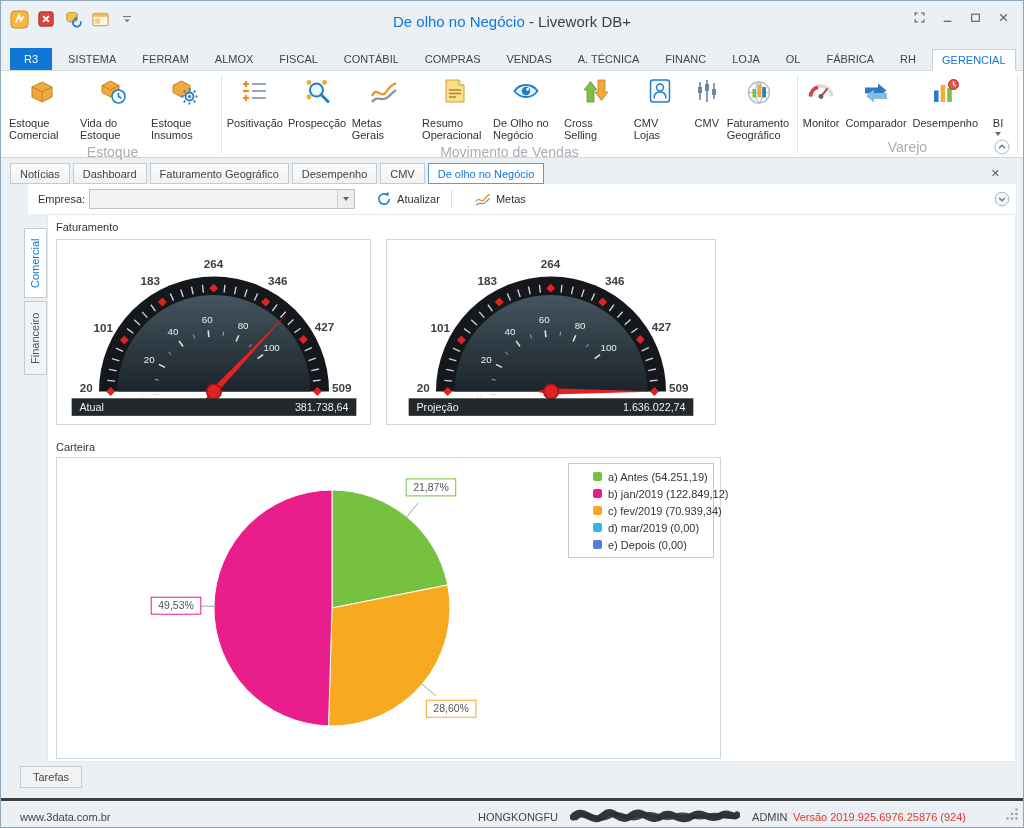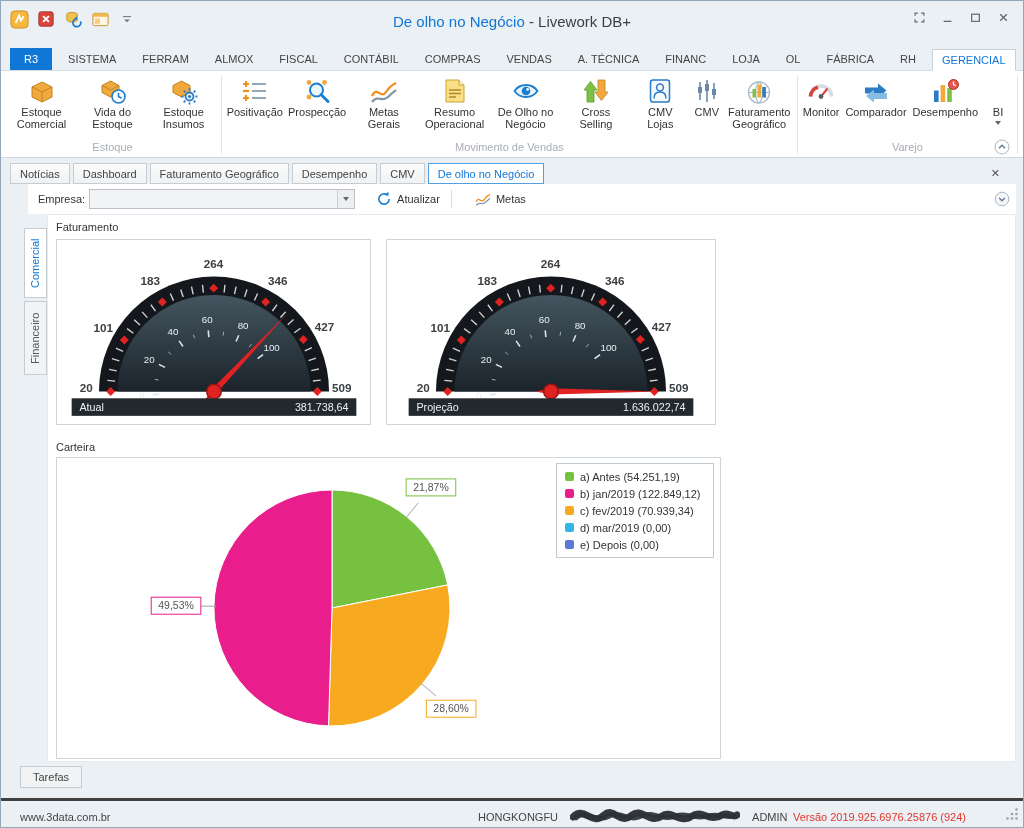--- a/index.html
+++ b/index.html
@@ -20,23 +20,23 @@
 .rtab{padding:4px 9px;margin-right:6px;font-size:11px;color:#444;border:1px solid transparent;line-height:12px;white-space:nowrap}
 .rtab-app{background:#1177d7;color:#fff;padding:4px 13px}
 .rtab-sel{background:#fff;border-color:#c9d1d8;border-bottom-color:#fff;color:#1177d7;position:relative;margin-bottom:-1px;z-index:2}
 .rhelp{position:absolute;top:50px;right:16px;color:#1177d7;font-weight:bold;font-size:13px;cursor:default}
 
 .ribbon{position:absolute;top:70px;left:0;right:0;height:88px;background:#fff;border-top:1px solid #d5dbe0;border-bottom:1px solid #d0d7dc;display:flex;align-items:stretch;padding:1px 4px 0 6px}
 .rgroup{display:flex;flex-direction:column}
 .rgroup-items{display:flex;align-items:flex-start}
 .ritem{display:flex;flex-direction:column;align-items:center;padding:0 3px;min-width:34px}
 .ricon{margin-top:4px;height:30px;display:flex;align-items:center;justify-content:center}
-.rlabel{margin-top:0;font-size:11px;line-height:12px;text-align:center;color:#333;max-width:66px}
+.rlabel{margin-top:11px;font-size:11px;line-height:12px;color:#333;max-width:66px}
 .rcaret{margin-top:3px}
-.rgroup-caption{margin-top:auto;text-align:center;color:#a8aeb4;font-size:11px;padding:3px 2px 4px}
+.rgroup-caption{margin-top:auto;text-align:center;color:#a8aeb4;font-size:14px;padding:3px 2px 4px}
 .rsep{width:1px;background:#e3e7ea;margin:3px 2px}
 .ribbon-collapse{position:absolute;right:14px;top:139px;z-index:3}
 
 .doctabs{position:absolute;top:163px;left:10px;right:44px;height:21px;display:flex;gap:3px;align-items:flex-end}
 .dtab{padding:4px 9px 3px;font-size:11px;color:#444;background:linear-gradient(#fcfcfc,#eff1f2);border:1px solid #c5ccd2;white-space:nowrap;line-height:12px}
 .dtab-sel{background:#fff;border-color:#53a0dd;color:#1177d7}
 .dtab-close{position:absolute;top:166px;right:20px;color:#555;font-size:11px;padding:1px 4px}
 
 .toolbar{position:absolute;top:184px;left:28px;right:8px;height:30px;background:#fff;display:flex;align-items:center}
 .tb-label{margin:0 4px 0 10px;color:#333}
@@ -50,21 +50,21 @@
 .tb-overflow{position:absolute;right:6px;top:7px}
 
 .vtab{position:absolute;left:24px;width:23px;background:#f1f3f5;border:1px solid #c5ccd2;color:#555;writing-mode:vertical-rl;transform:rotate(180deg);text-align:center;line-height:21px;font-size:11px;z-index:5}
 .vtab-sel{background:#fff;color:#1177d7}
 
 .main{position:absolute;left:47px;top:214px;right:8px;bottom:66px;background:#fff;border:1px solid #e7eaed}
 .section-label{position:absolute;left:8px;color:#333;font-size:11px}
 .gauge-panels{position:absolute;left:8px;top:24px;display:flex;gap:15px}
 .gpanel{height:186px;border:1px solid #cfd5da;background:#fff;display:flex;align-items:center;justify-content:center}
 .cpanel{position:absolute;left:8px;top:242px;width:665px;height:302px;border:1px solid #cfd5da;background:#fff}
-.legend{position:absolute;top:5px;right:6px;width:158px;background:#fff;border:1px solid #c2c9cf;padding:4px 8px;z-index:2}
+.legend{position:absolute;top:5px;right:6px;width:146px;background:#fff;border:1px solid #c2c9cf;padding:4px 24px;z-index:2}
 .lrow{display:flex;align-items:center;gap:6px;height:17px}
 .lmark{width:9px;height:9px;border-radius:2px;flex:0 0 auto}
 .ltext{font-size:11px;color:#333;white-space:nowrap}
 
 .tarefas{position:absolute;left:20px;top:766px;height:22px;padding:4px 12px;border:1px solid #c5ccd2;background:#f1f3f5;color:#444}
 .statusbar{position:absolute;left:0;right:0;bottom:0;height:30px;background:#ebf0f5;border-top:3px solid #404040}
 .sb-left{position:absolute;left:20px;top:10px;color:#444}
 .sb-center{position:absolute;left:478px;top:6px;display:flex;align-items:center;gap:12px;color:#444}
 .sb-version{position:absolute;right:58px;top:10px;color:#e0382e}
 .sb-grip{position:absolute;right:5px;bottom:5px}

